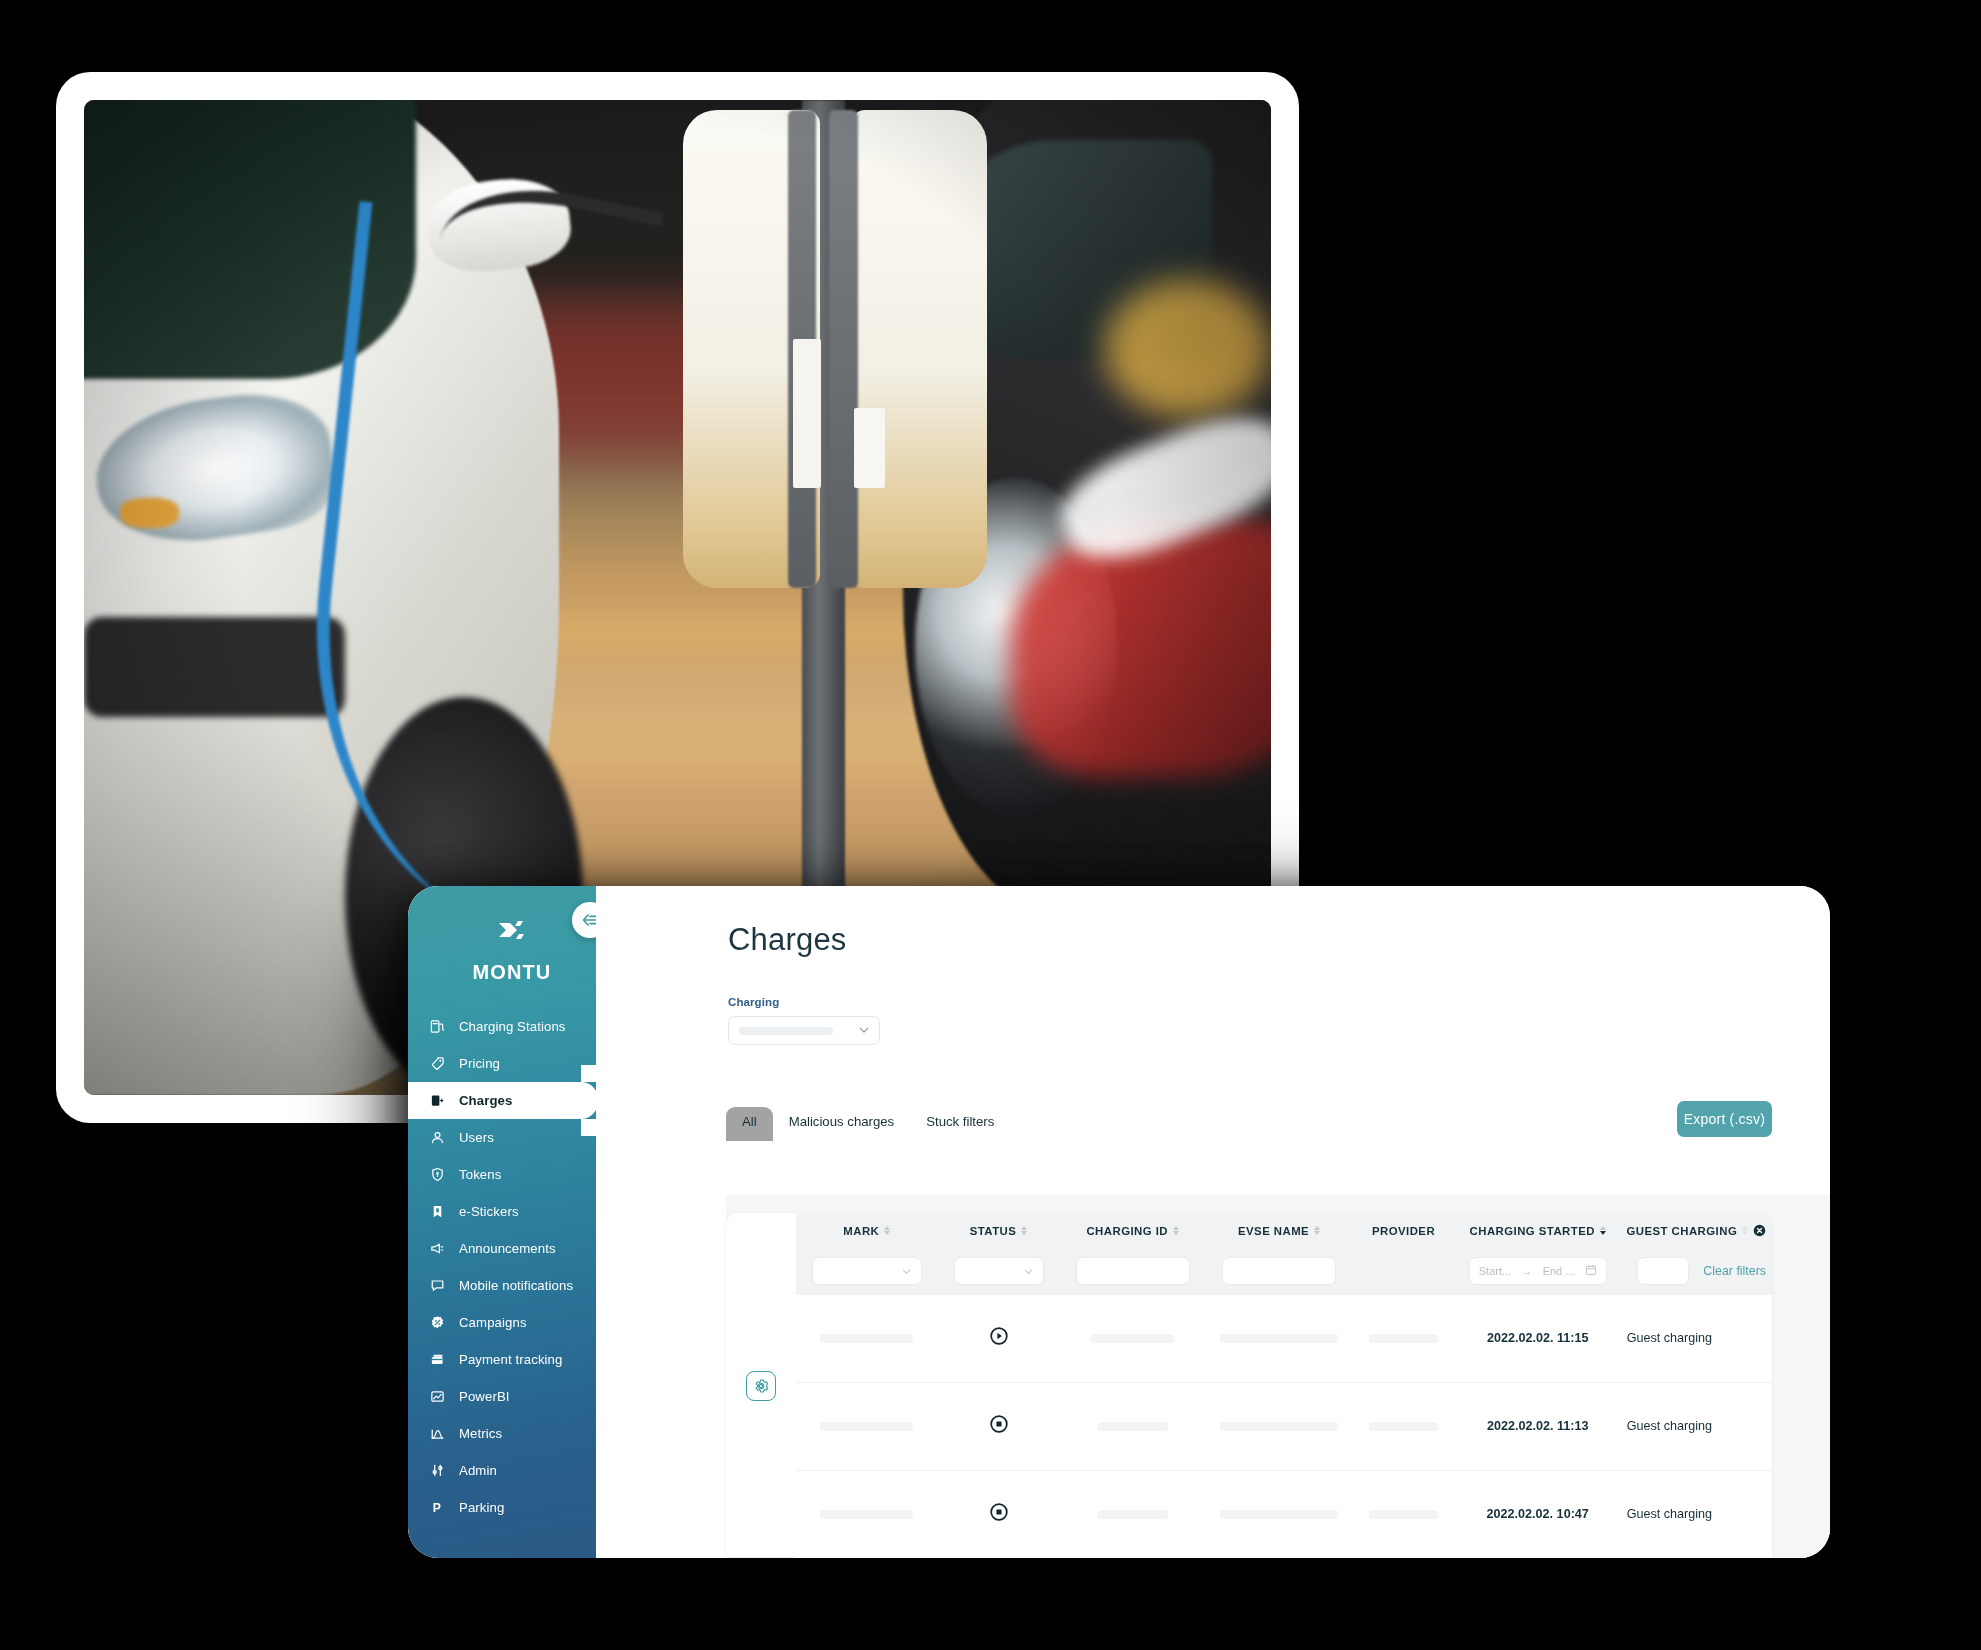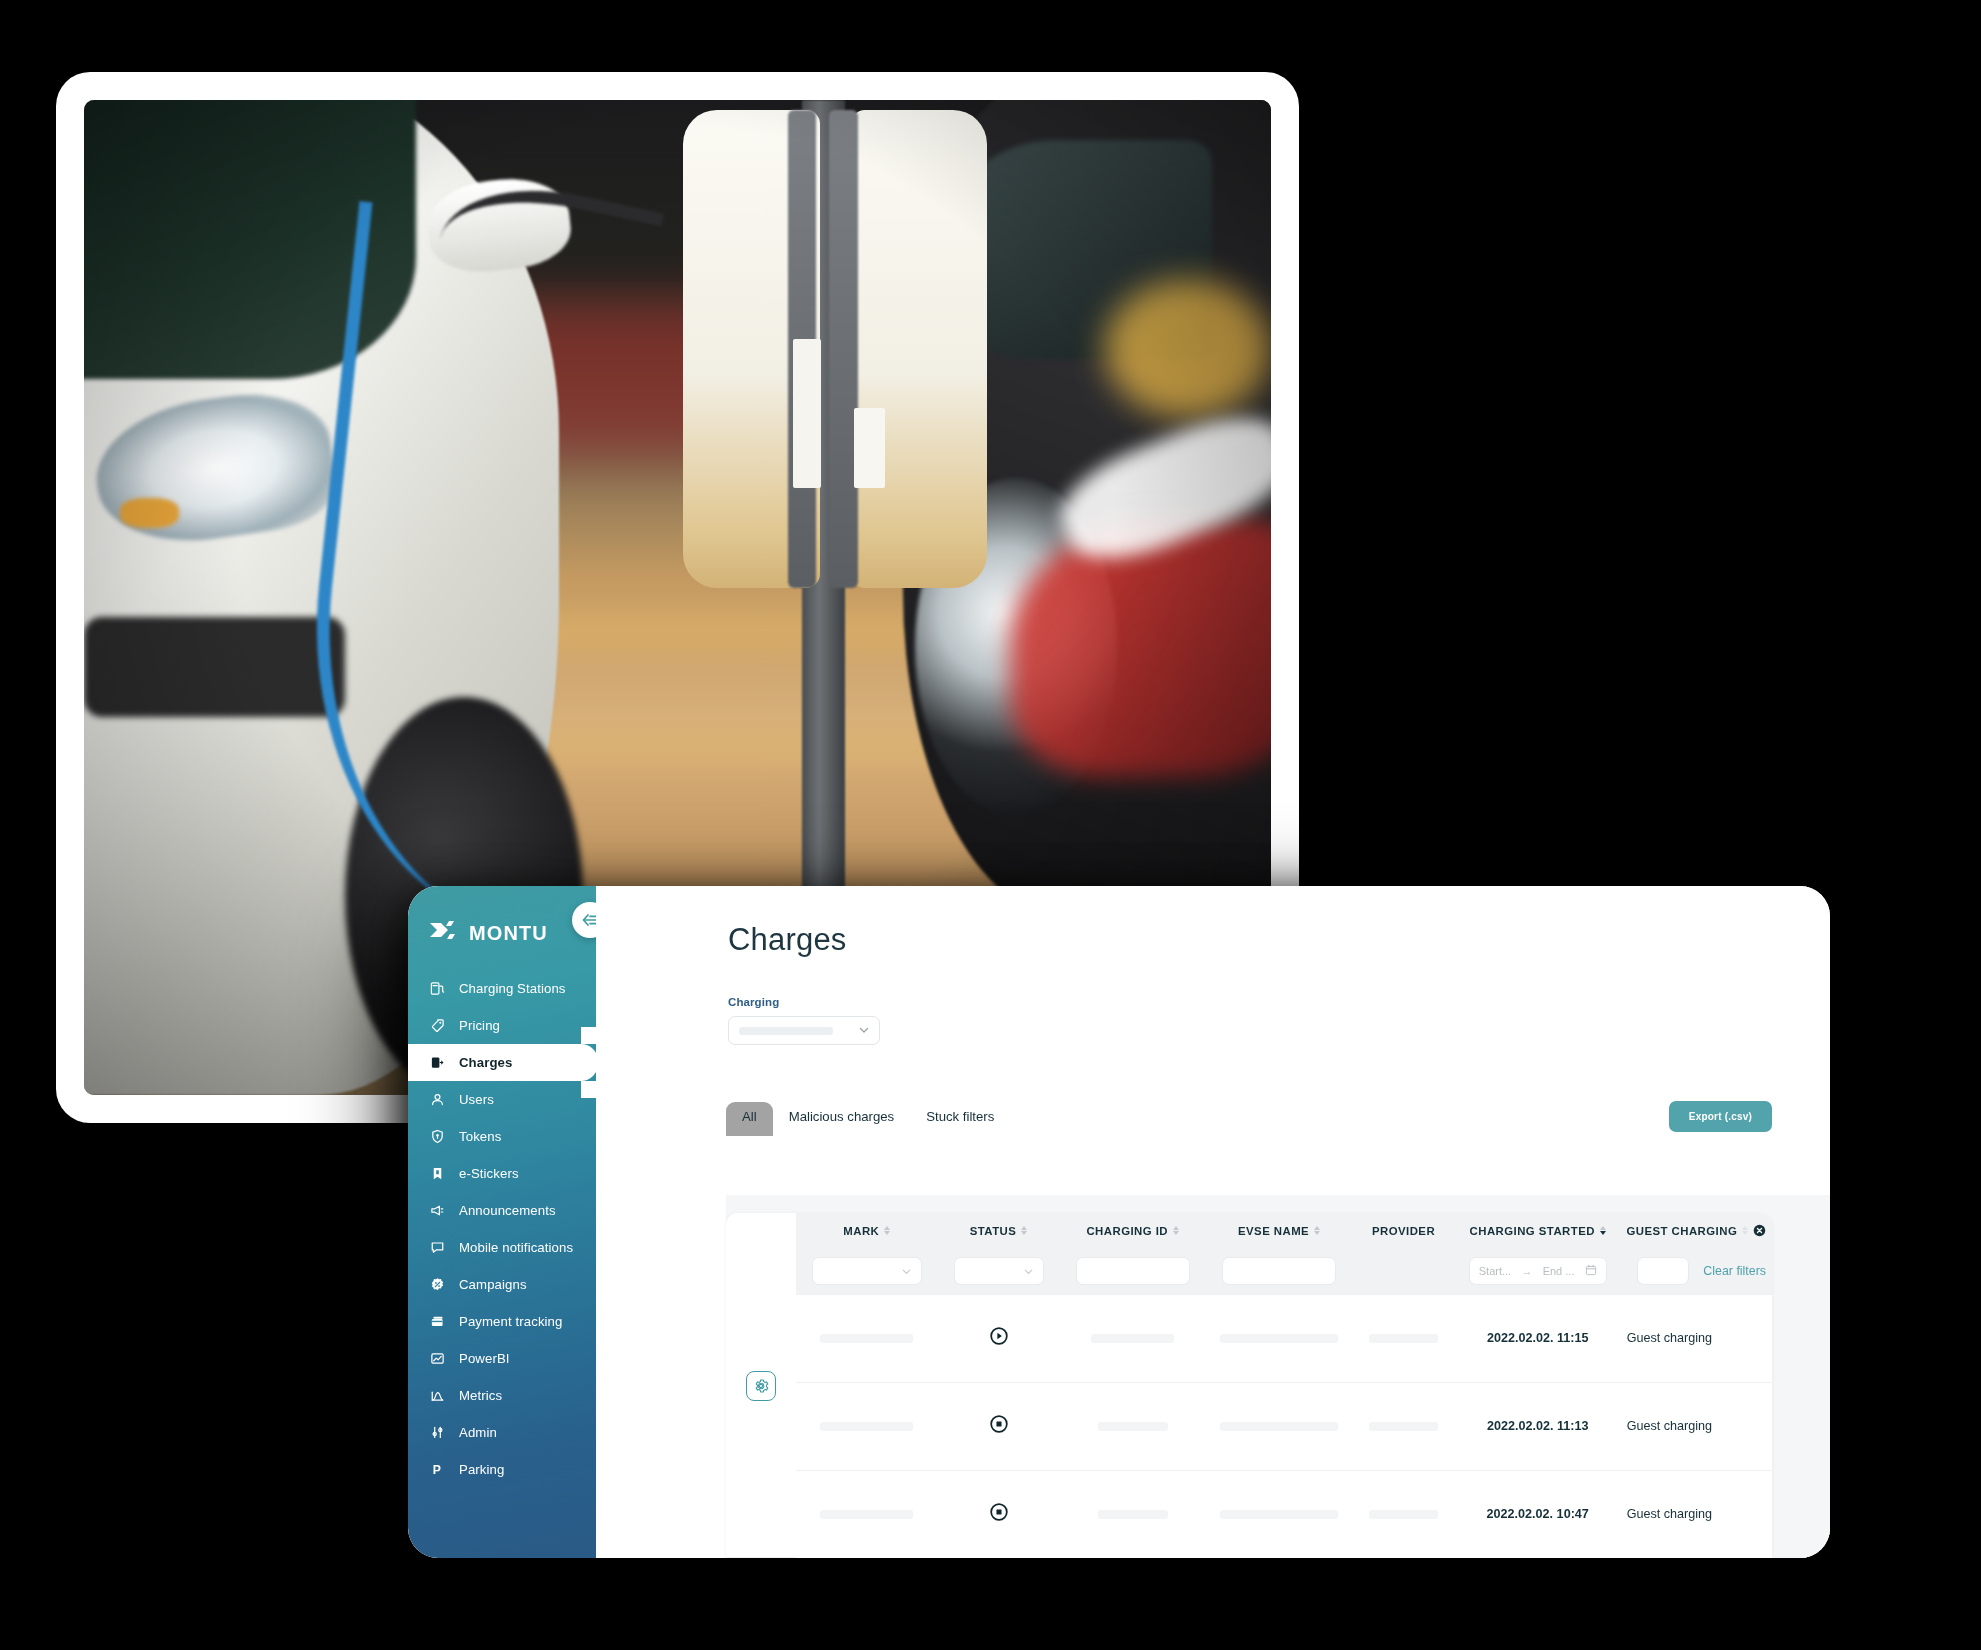--- a/index.html
+++ b/index.html
@@ -167,20 +167,21 @@
     width: 188px;
     flex: 0 0 188px;
     background: linear-gradient(170deg, #3f9ba4 0%, #389aa6 16%, #2f87a0 40%, #2a7397 62%, #28618c 82%, #2a5a86 100%);
     padding-top: 8px;
     border-top-left-radius: 30px;
     border-bottom-left-radius: 30px;
   }
   .brand {
     display: flex; align-items: center; gap: 11px;
     padding: 26px 0 24px 20px;
+    flex-direction: column;
   }
   .brand-mark { width: 30px; height: 26px; flex: 0 0 30px; }
   .brand-name {
     color: #fff; font-weight: 700; font-size: 20px; letter-spacing: 1.1px;
   }
   .collapse-btn {
     position: absolute; right: -12px; top: 16px;
     width: 36px; height: 36px; border-radius: 50%;
     background: #fff;
     display: flex; align-items: center; justify-content: center;
@@ -243,23 +244,23 @@
   .tab {
     font-size: 13.2px; color: #16303a; padding: 7px 16px 12px 16px;
     cursor: pointer; position: relative; white-space: nowrap;
   }
   .tab.active {
     background: #a3a3a3;
     border-top-left-radius: 9px; border-top-right-radius: 9px;
   }
   .export-btn {
     background: #52a3ab; color: #fff;
-    font-size: 10px; font-weight: 700;
+    font-size: 14px; font-weight: 400;
     border: none; border-radius: 7px;
-    padding: 10px 20px; cursor: pointer;
+    padding: 10px 7px; cursor: pointer;
     letter-spacing: .2px;
     margin-bottom: 4px;
   }
 
   .table-area {
     position: absolute; left: 130px; right: 0; top: 309px; bottom: 0;
     background: #f5f6f7;
     padding: 18px 58px 0 0;
   }
   .table-card {

